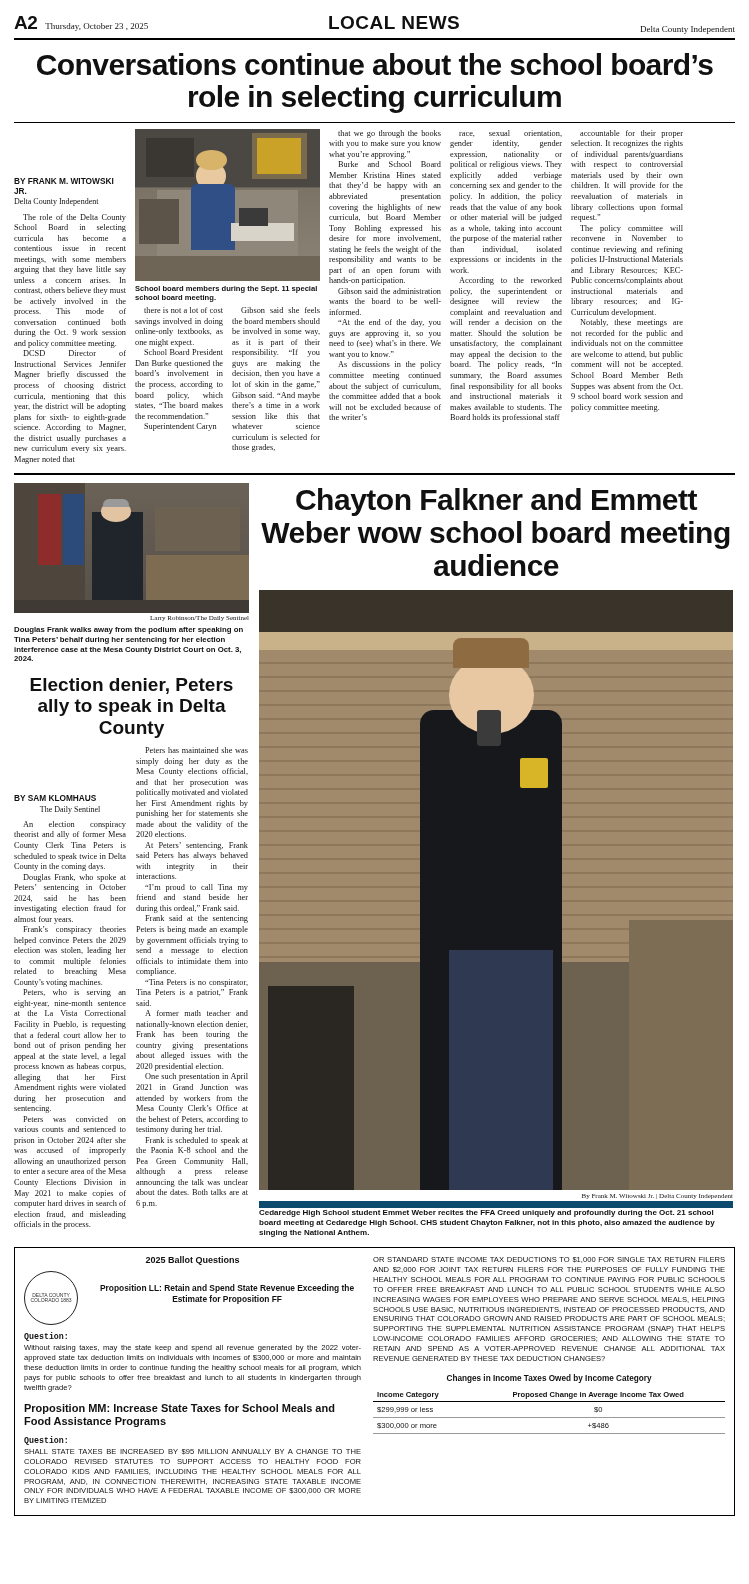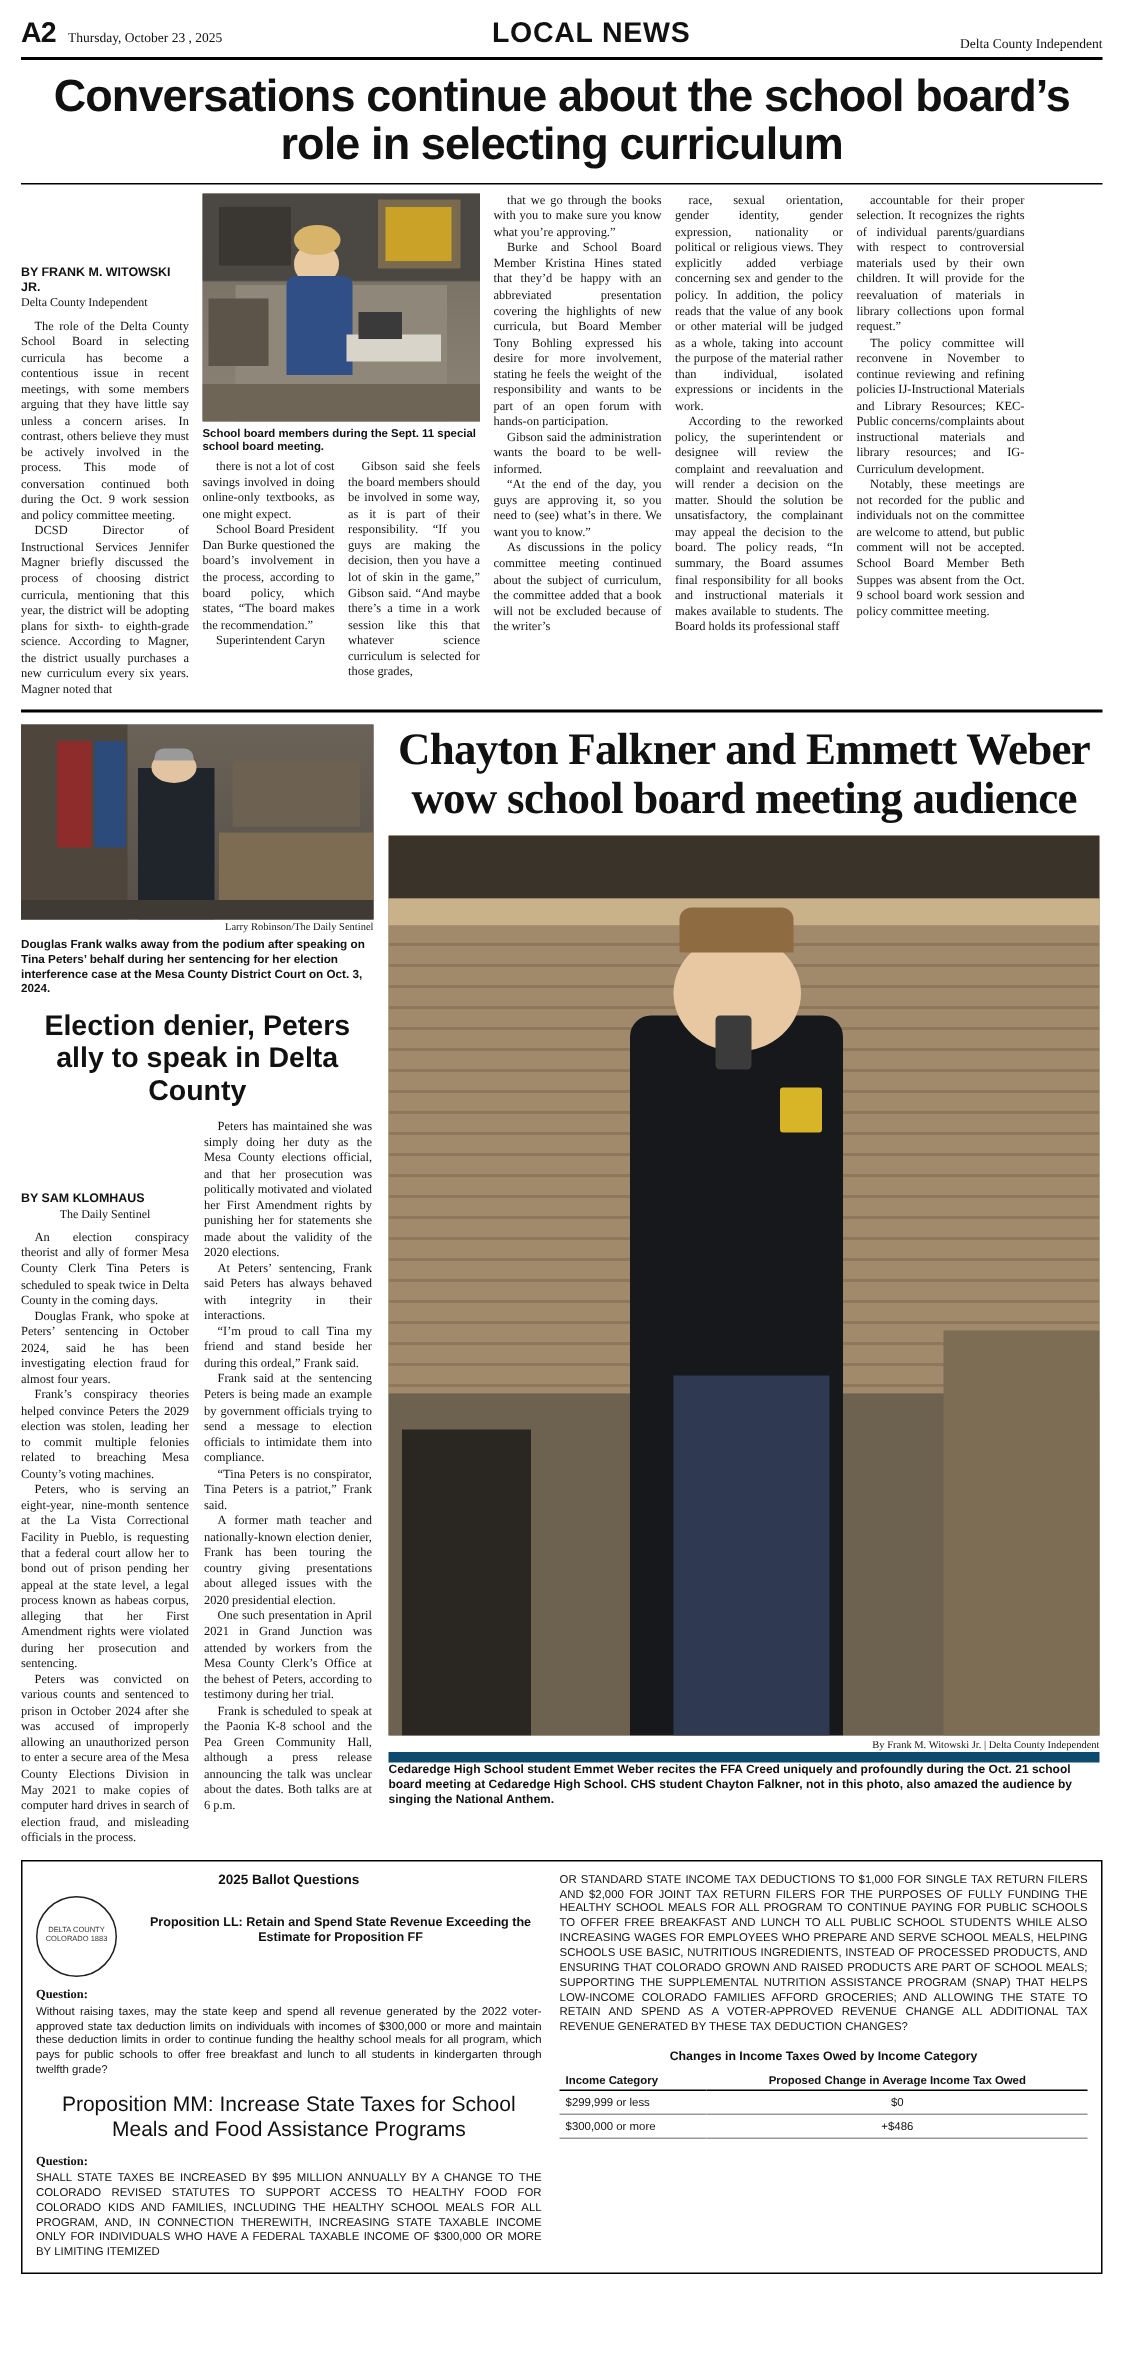--- a/index.html
+++ b/index.html
@@ -110,21 +110,21 @@
     font-weight: bold;
     font-size: 19px;
     line-height: 1.12;
     text-align: center;
     margin: 10px 0 8px 0;
   }
   .mid-cols { display: flex; gap: 10px; margin-top: 5px; }
   .mid-cols .col { width: 112px; }
 
   .headline3 {
-    font-family: Liberation Serif, serif;
+    font-family: Liberation Sans, sans-serif;
     font-weight: bold;
     font-size: 30px;
     line-height: 1.1;
     text-align: center;
     margin: 0 0 8px 0;
     letter-spacing: -0.5px;
   }
   .photo3 { width:100%; height: 600px; background:#8a7a63; position: relative; overflow:hidden;}
   .cap3-credit { font-family:"Liberation Serif",serif; font-size:7px; text-align:right; padding:2px 0 1px 0;}
   .cap3 {
@@ -166,37 +166,37 @@
   }
   .prop-title {
     font-family: "Liberation Sans", sans-serif;
     font-weight: bold;
     font-size: 8.4px;
     line-height: 1.25;
     text-align: center;
     padding-top: 12px;
   }
   .q-label {
-    font-family: Liberation Serif, serif;
+    font-family: Liberation Mono, monospace;
     font-weight: bold;
     font-size: 8.3px;
     margin: 7px 0 2px 0;
   }
   .q-body {
     font-family: "Liberation Sans", sans-serif;
     font-size: 7.6px;
     line-height: 1.3;
     text-align: justify;
   }
   .prop-title2 {
     font-family: "Liberation Sans", sans-serif;
-    font-weight: normal;
-    font-size: 14px;
+    font-weight: bold;
+    font-size: 11px;
     line-height: 1.25;
-    text-align: center;
+    text-align: left;
     margin-top: 9px;
   }
   .ballot-right .cont {
     font-family: "Liberation Sans", sans-serif;
     font-size: 7.6px;
     line-height: 1.3;
     text-align: justify;
   }
   .table-title {
     font-family: "Liberation Sans", sans-serif;

